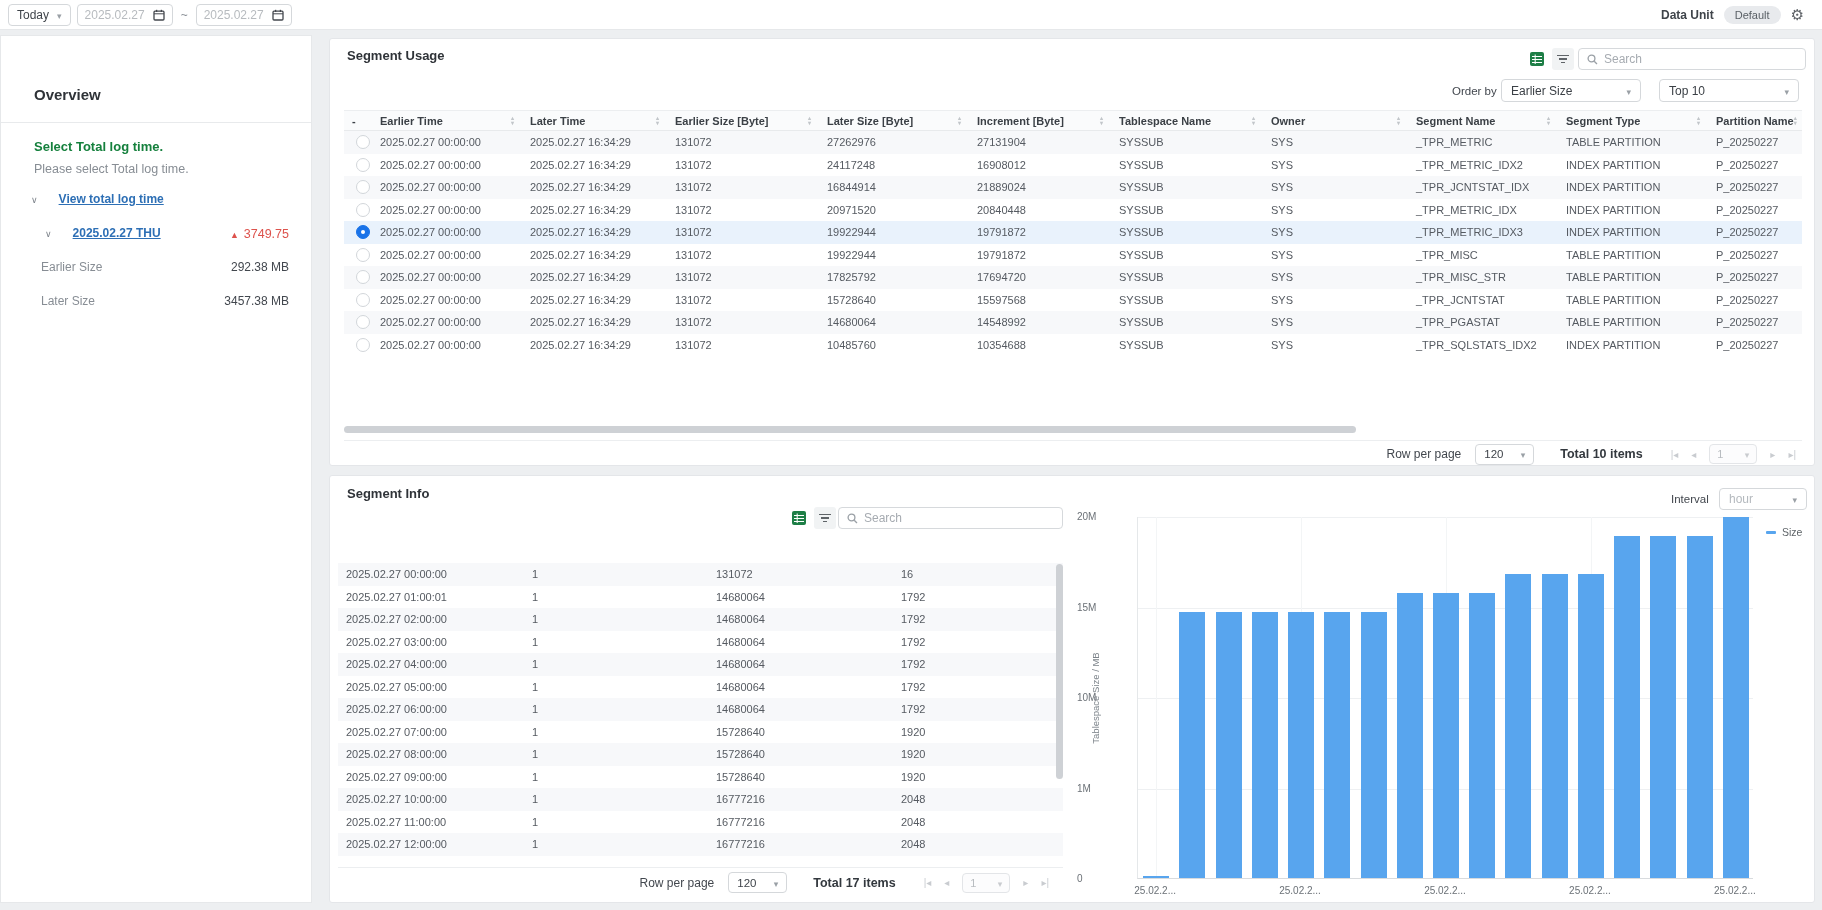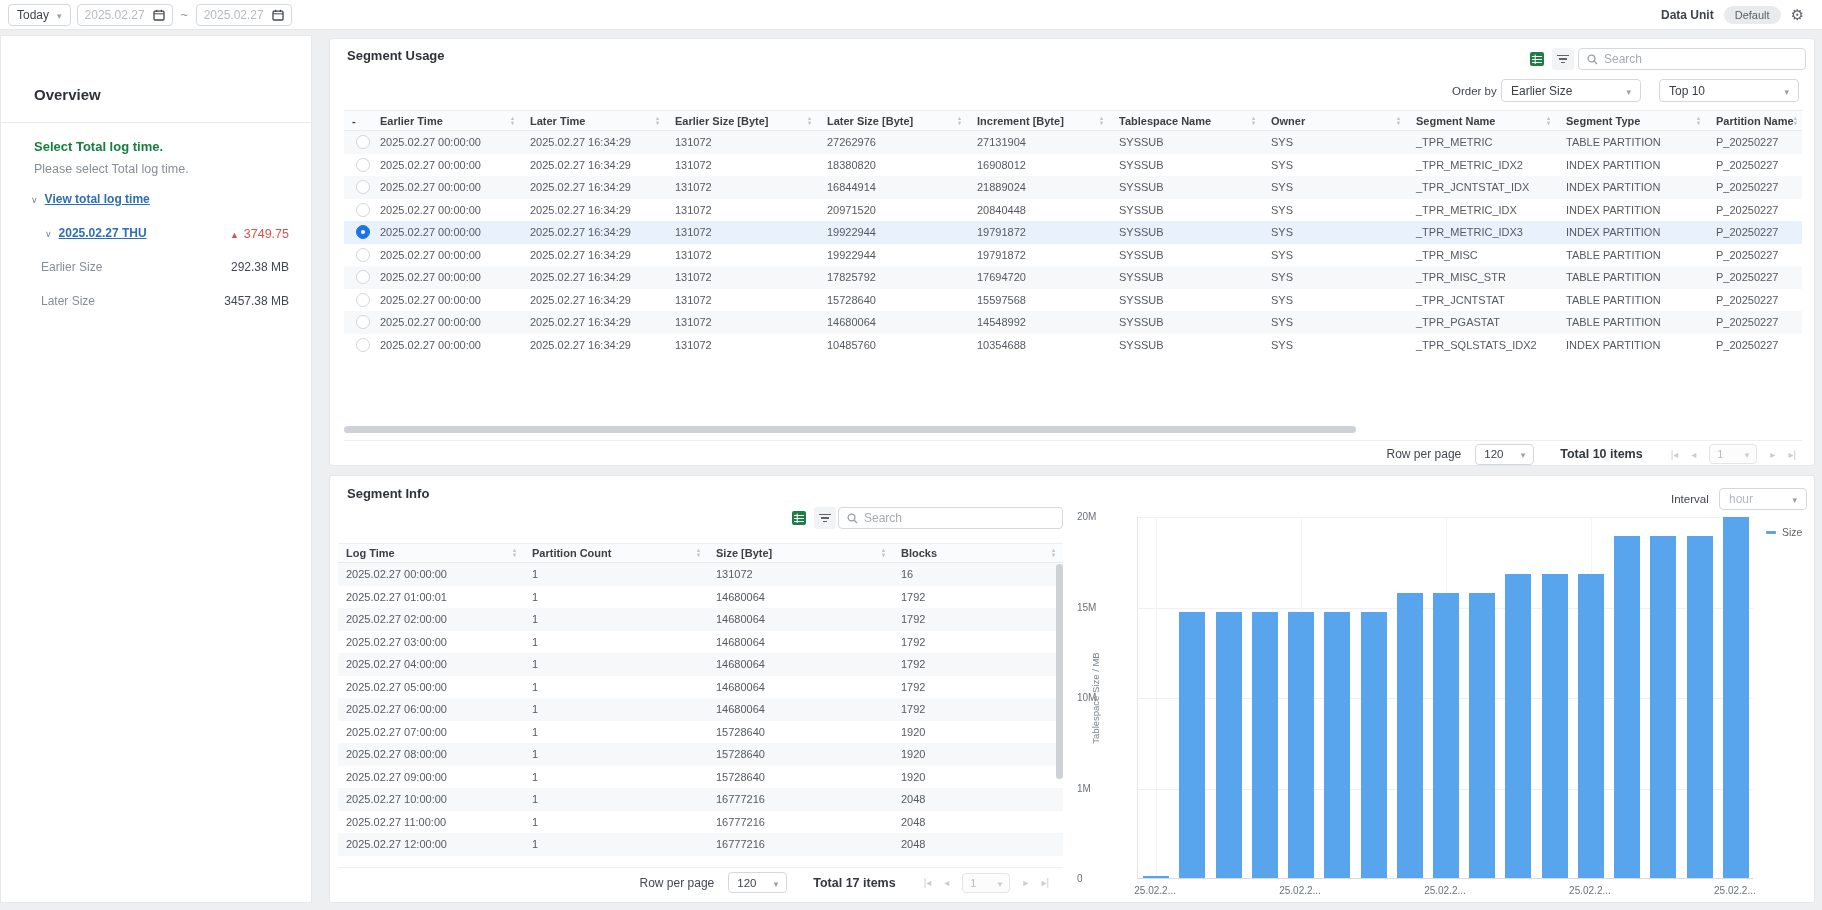--- a/index.html
+++ b/index.html
@@ -17,21 +17,21 @@
 .du-pill{background:#e8eaed;border-radius:10px;padding:3px 11px;font-size:11px;color:#5a6066;cursor:pointer}
 .gear{cursor:pointer}
 .gear::before{content:"⚙";font-size:15px;color:#5f6368}
 
 
 .sidebar{position:absolute;left:0;top:35px;width:312px;height:868px;background:#fff;border:1px solid #e6e8ea}
 .sb-title{position:absolute;left:33px;top:50px;font-size:15px;font-weight:bold;color:#2f3338}
 .sb-divider{position:absolute;left:0;top:86px;width:100%;height:1px;background:#e8eaec}
 .sb-heading{position:absolute;left:33px;top:103px;font-size:13px;font-weight:bold;color:#15803d}
 .sb-subheading{position:absolute;left:33px;top:126px;font-size:12.5px;color:#878d94}
-.sb-link-row{position:absolute;display:flex;align-items:center;gap:7px}
+.sb-link-row{position:absolute;display:flex;align-items:center;gap:21px}
 .chev::before{content:"∨";font-size:9px;color:#7c828a}
 .sb-link{color:#2d6fb5;font-weight:bold;font-size:12px;text-decoration:underline;cursor:pointer}
 .sb-delta{position:absolute;right:22px;top:191px;display:flex;align-items:center;gap:5px;color:#dd524c;font-size:12.5px}
 .tri-up::before{content:"▲";font-size:9px;color:#dd524c}
 .sb-stat{position:absolute;left:40px;right:22px;display:flex;justify-content:space-between;align-items:center}
 .sb-stat .lbl{font-size:12px;color:#878d94}
 .sb-stat .val{font-size:12px;color:#42474e}
 
 
 .panel{position:absolute;background:#fff;border:1px solid #e4e6e9;border-radius:3px}
@@ -267,21 +267,21 @@
         <div class="td" style="width: 150px;">TABLE PARTITION</div>
         <div class="td" style="width: 94px;">P_20250227</div>
       </div>
       <div class="tr">
         <div class="td" style="width: 28px;">
           <span class="radio"></span>
         </div>
         <div class="td" style="width: 150px;">2025.02.27 00:00:00</div>
         <div class="td" style="width: 145px;">2025.02.27 16:34:29</div>
         <div class="td" style="width: 152px;">131072</div>
-        <div class="td" style="width: 150px;">18380820</div>
+        <div class="td" style="width: 150px;">24117248</div>
         <div class="td" style="width: 142px;">16908012</div>
         <div class="td" style="width: 152px;">SYSSUB</div>
         <div class="td" style="width: 145px;">SYS</div>
         <div class="td" style="width: 150px;">_TPR_METRIC_IDX2</div>
         <div class="td" style="width: 150px;">INDEX PARTITION</div>
         <div class="td" style="width: 94px;">P_20250227</div>
       </div>
       <div class="tr alt">
         <div class="td" style="width: 28px;">
           <span class="radio"></span>
@@ -454,38 +454,20 @@
       </svg>
     <input placeholder="Search" style="">
   </div>
 
   <div class="interval-label">Interval</div>
   <div class="mini-select interval-select">
     <span>hour</span>
     <span class="caret"></span>
   </div>
 
-  <div class="thead" id="info-head" style="left:8px;top:67px;width:725px;height:20px">
-      <div class="th" style="width: 186px;">
-        <span>Log Time</span>
-        <span class="sort"></span>
-      </div>
-      <div class="th" style="width: 184px;">
-        <span>Partition Count</span>
-        <span class="sort"></span>
-      </div>
-      <div class="th" style="width: 185px;">
-        <span>Size [Byte]</span>
-        <span class="sort"></span>
-      </div>
-      <div class="th" style="width: 170px;">
-        <span>Blocks</span>
-        <span class="sort"></span>
-      </div>
-    </div>
   <div class="tbody" id="info-body" style="left:8px;top:87px;width:725px">
       <div class="tr alt">
         <div class="td" style="width: 186px;">2025.02.27 00:00:00</div>
         <div class="td" style="width: 184px;">1</div>
         <div class="td" style="width: 185px;">131072</div>
         <div class="td" style="width: 170px;">16</div>
       </div>
       <div class="tr">
         <div class="td" style="width: 186px;">2025.02.27 01:00:01</div>
         <div class="td" style="width: 184px;">1</div>

